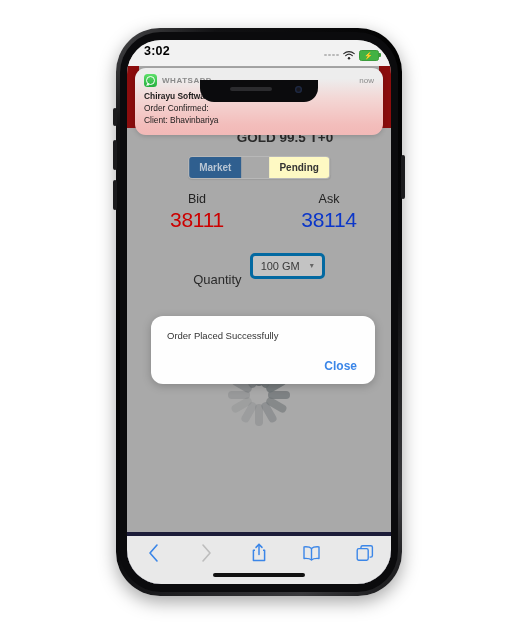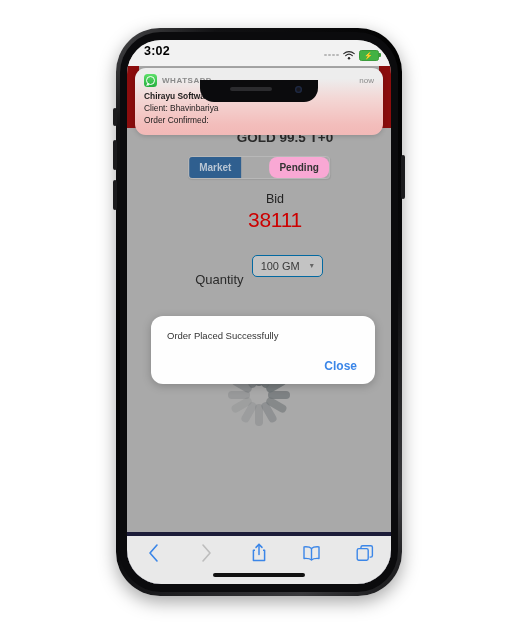--- a/index.html
+++ b/index.html
@@ -199,27 +199,27 @@
   .seg button {
     font-family: inherit;
     font-size: 10px;
     font-weight: bold;
     padding: 5px 10px;
     border: 0;
     cursor: pointer;
     line-height: 1.1;
   }
   .seg .seg-on  { background: #2f5f8f; color: #b9c6d4; }
-  .seg .seg-off { background: #f9a8d4; color: #333; border-radius: 8px; }
+  .seg .seg-off { background: #fef9c3; color: #333; }
 
   
   .quote-row {
     position: absolute;
     top: 126px;
-    left: 16px; width: 264px;
+    left: 4px; width: 264px;
     display: flex;
   }
   .quote { flex: 1; text-align: center; }
   .quote .lab {
     font-size: 12.5px;
     color: #222;
     font-weight: normal;
     margin-bottom: 2px;
   }
   .quote .val {
@@ -239,21 +239,21 @@
     align-items: center;
     justify-content: center;
     gap: 8px;
   }
   .qty-label { font-size: 13px; color: #2a2a2a; margin-top: 28px; }
   .qty-select {
     display: flex;
     align-items: center;
     gap: 10px;
     background: #c3c3c3;
-    border: 1px solid #0369a1;
+    border: 3px solid #0369a1;
     border-radius: 5px;
     padding: 4px 8px;
     font-size: 11px;
     color: #3a3a3a;
     cursor: pointer;
   }
   .qty-select .caret { font-size: 8px; color: #666; }
 
   
   .spinner {
@@ -482,20 +482,24 @@
 
       <div class="seg">
         <button class="seg-on">Market</button>
         <button class="seg-off">Pending</button>
       </div>
 
       <div class="quote-row">
         <div class="quote bid">
           <div class="lab">Bid</div>
           <div class="val">38111</div>
+        </div>
+        <div class="quote ask">
+          <div class="lab">Ask</div>
+          <div class="val">38114</div>
         </div>
       </div>
 
       <div class="qty-row">
         <div class="qty-label">Quantity</div>
         <div class="qty-select">
           <span>100 GM</span>
           <span class="caret">▾</span>
         </div>
       </div>
@@ -652,22 +656,22 @@
 
     <div class="notif">
       <div class="notif-head">
         <span class="wa-icon">
             <span></span>
           </span>
         <span class="notif-app">WHATSAPP</span>
         <span class="notif-time">now</span>
       </div>
       <div class="notif-title">Chirayu Software Solution</div>
+      <div class="notif-line">Order Confirmed:</div>
       <div class="notif-line">Client: Bhavinbariya</div>
-      <div class="notif-line">Order Confirmed:</div>
     </div>
 
     <div class="notch">
       <div class="speaker"></div>
       <div class="camera"></div>
     </div>
 
   </div>
 </div>
 

